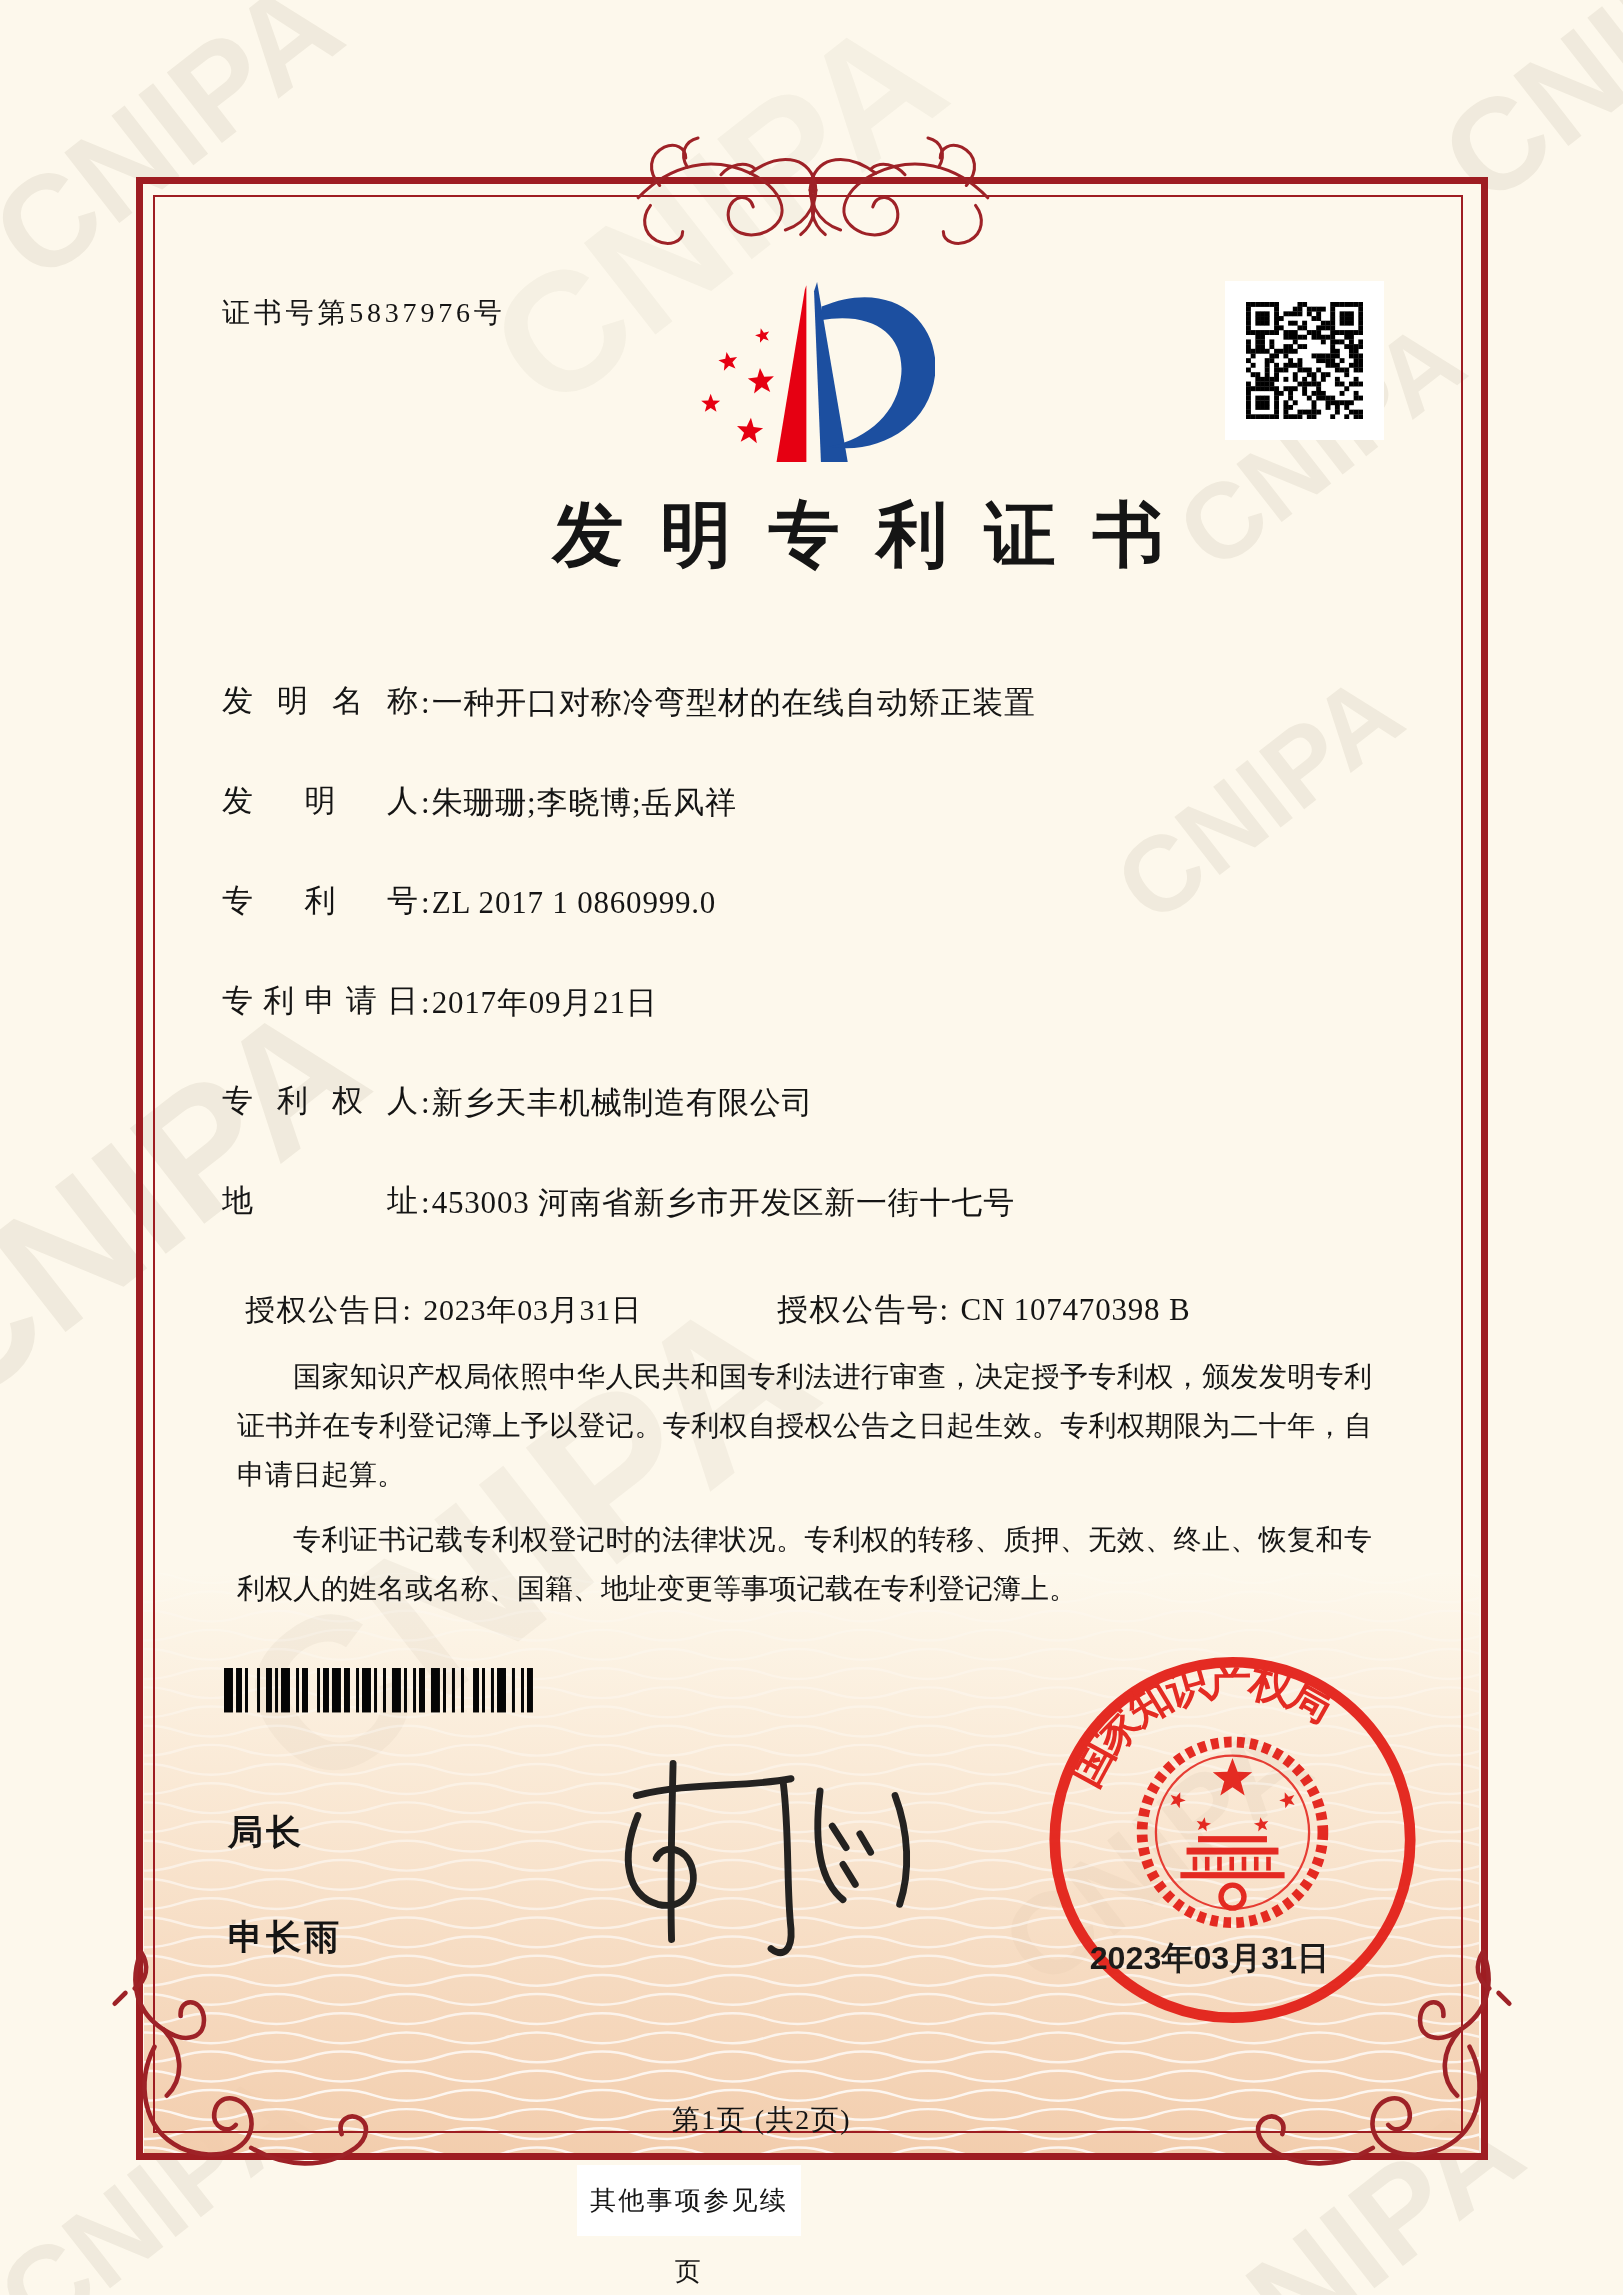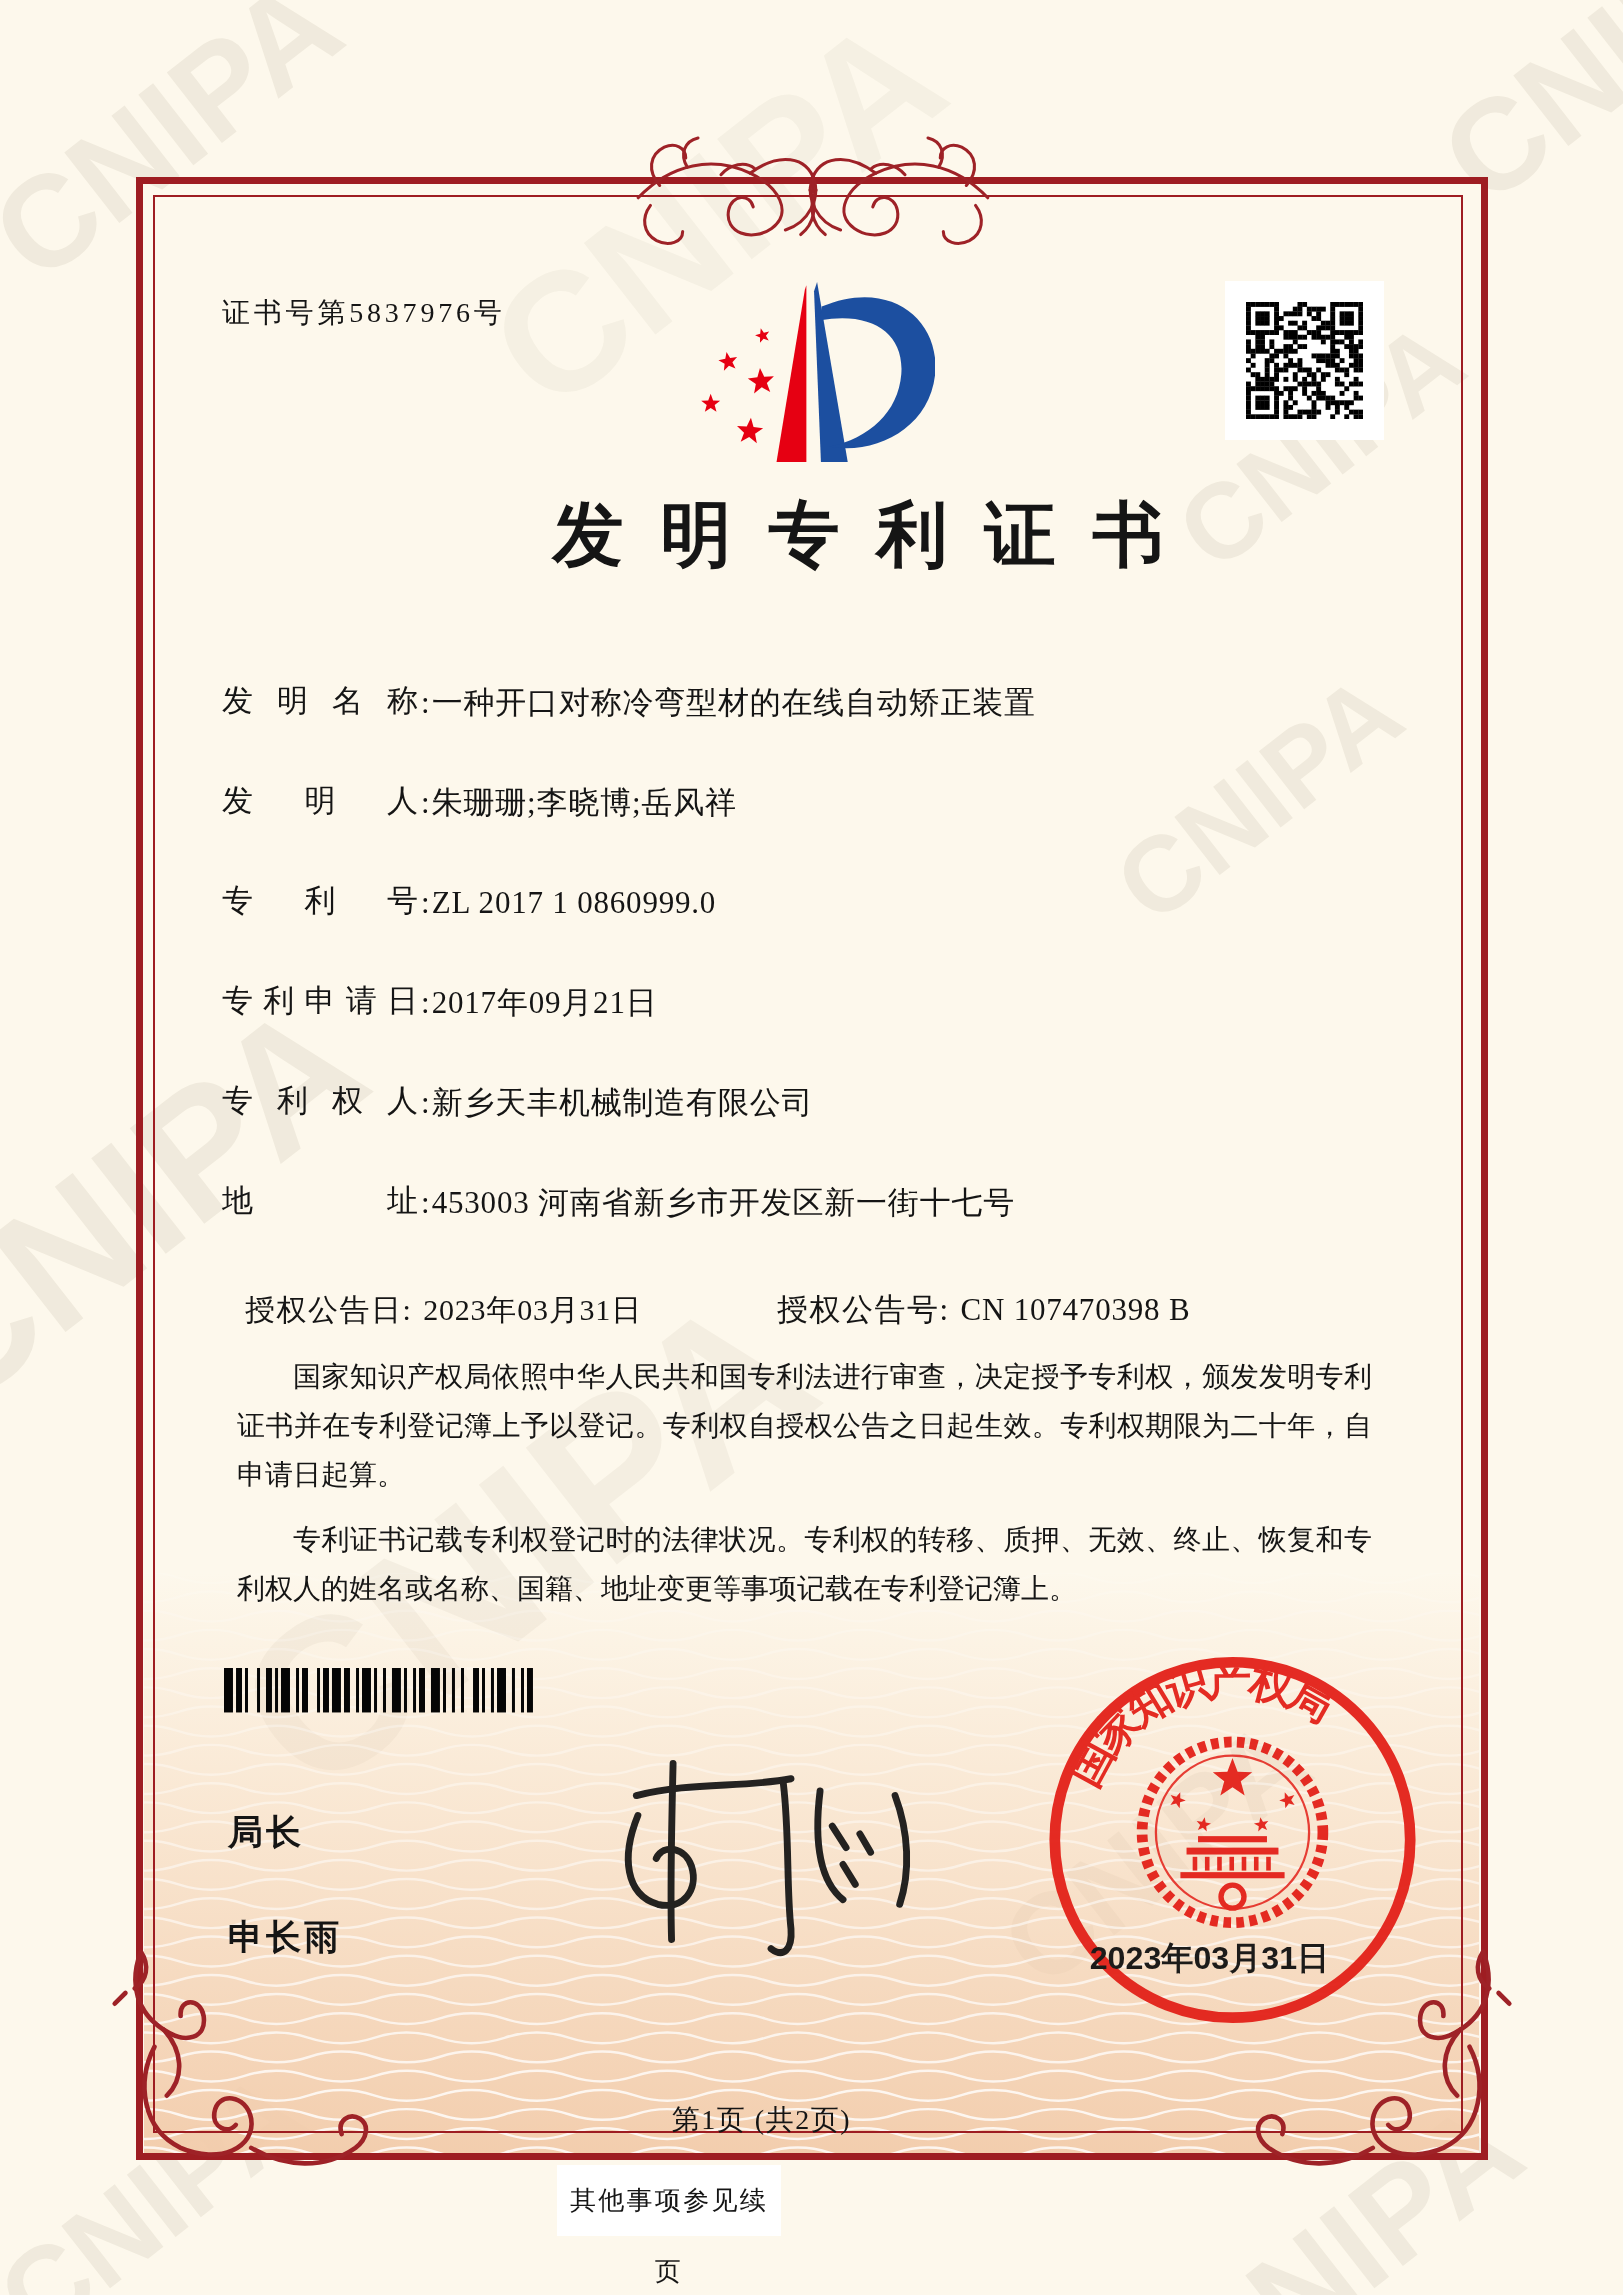--- a/index.html
+++ b/index.html
@@ -52,21 +52,21 @@
   .signer-name{position:absolute; left:228px; top:1914px; font-size:35px; font-weight:bold;
     font-family:"Liberation Sans","DejaVu Sans",sans-serif; letter-spacing:3.1px; z-index:4;}
   .signature{position:absolute; left:590px; top:1742px; z-index:5;}
   
   .seal{position:absolute; left:1041px; top:1650px; z-index:6;}
   .seal-ring-text{font-family:"Liberation Serif","DejaVu Serif",serif; font-weight:bold;}
   .seal-date{font-family:"Liberation Sans","DejaVu Sans",sans-serif; font-weight:bold;}
   
   .page-num{position:absolute; left:537px; top:2101px; width:314px; text-align:right;
     font-size:28px; letter-spacing:1.5px; z-index:4;}
-  .note-box{position:absolute; left:557px; top:2165px; width:224px; height:71px; background:#ffffff;
+  .note-box{position:absolute; left:577px; top:2165px; width:224px; height:71px; background:#ffffff;
     text-align:center; line-height:71px; font-size:26px; letter-spacing:2.3px; z-index:4;}
 </style>
 </head>
 <body>
 
 <div class="page">
 
   <span class="wm" style="left:-31px;top:54px;font-size:130px;">CNIPA</span>
   <span class="wm" style="left:1418px;top:-23px;font-size:130px;">CNIPA</span>
   <span class="wm" style="left:460px;top:115px;font-size:169px;color:rgba(125,115,90,0.06);">CNIPA</span>

